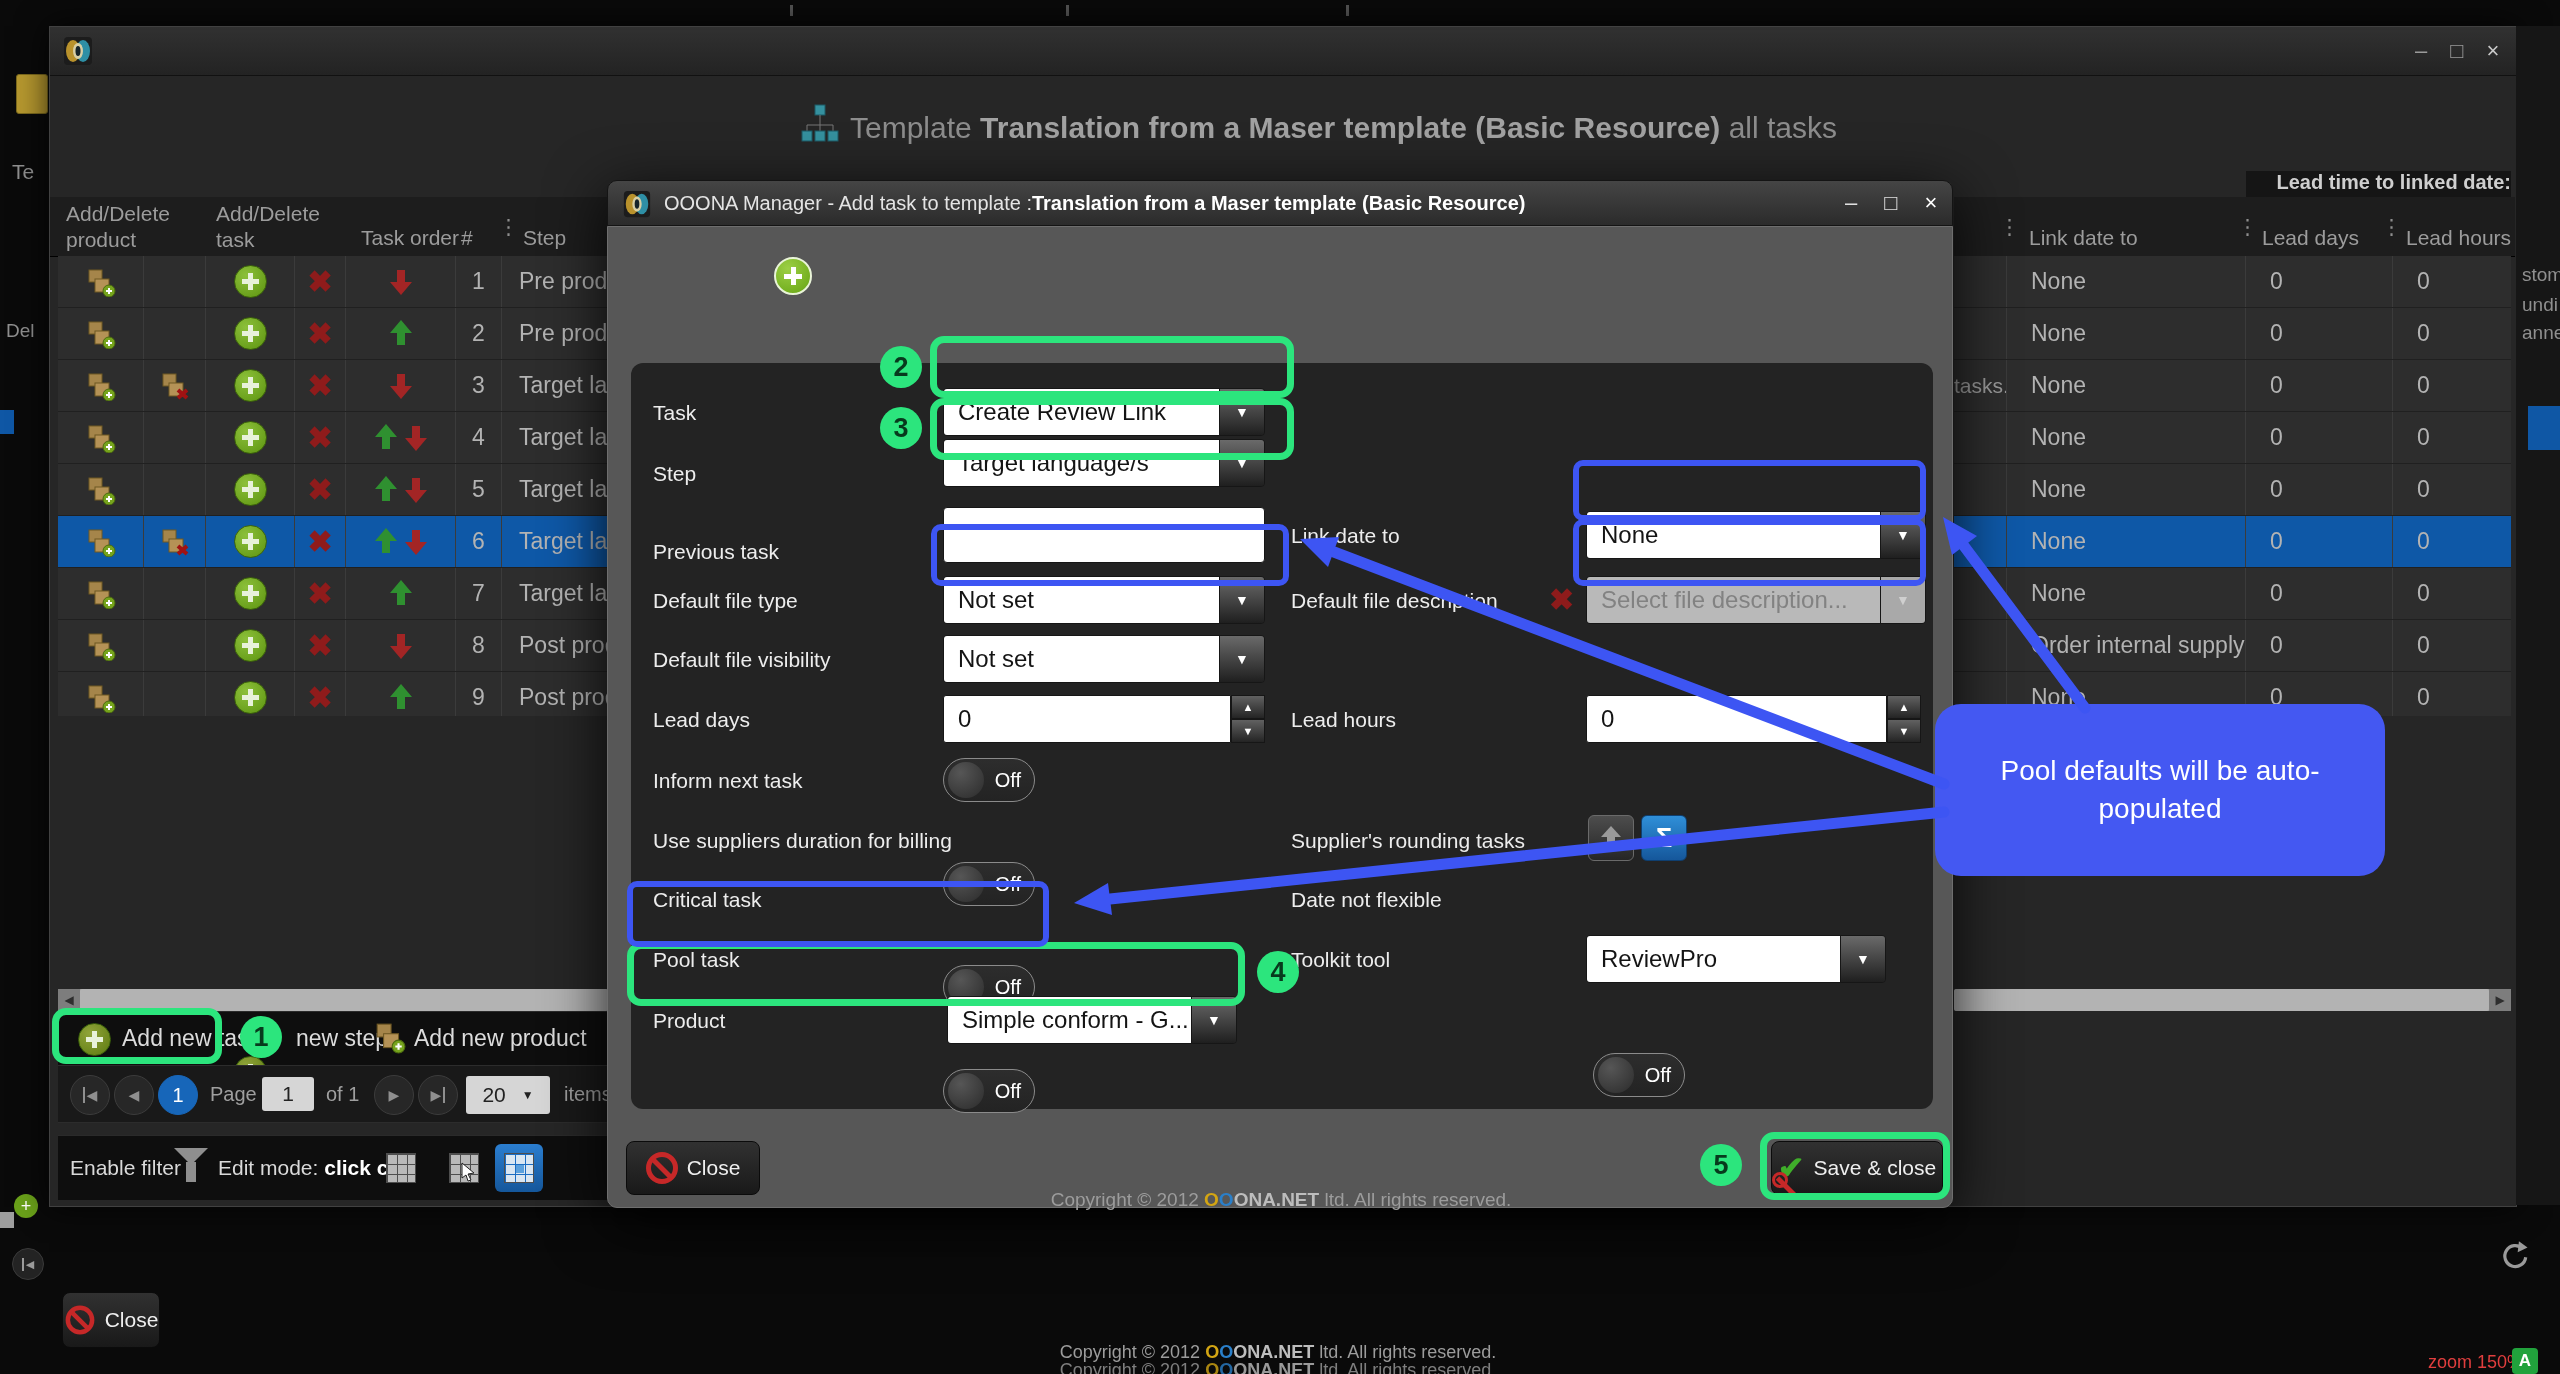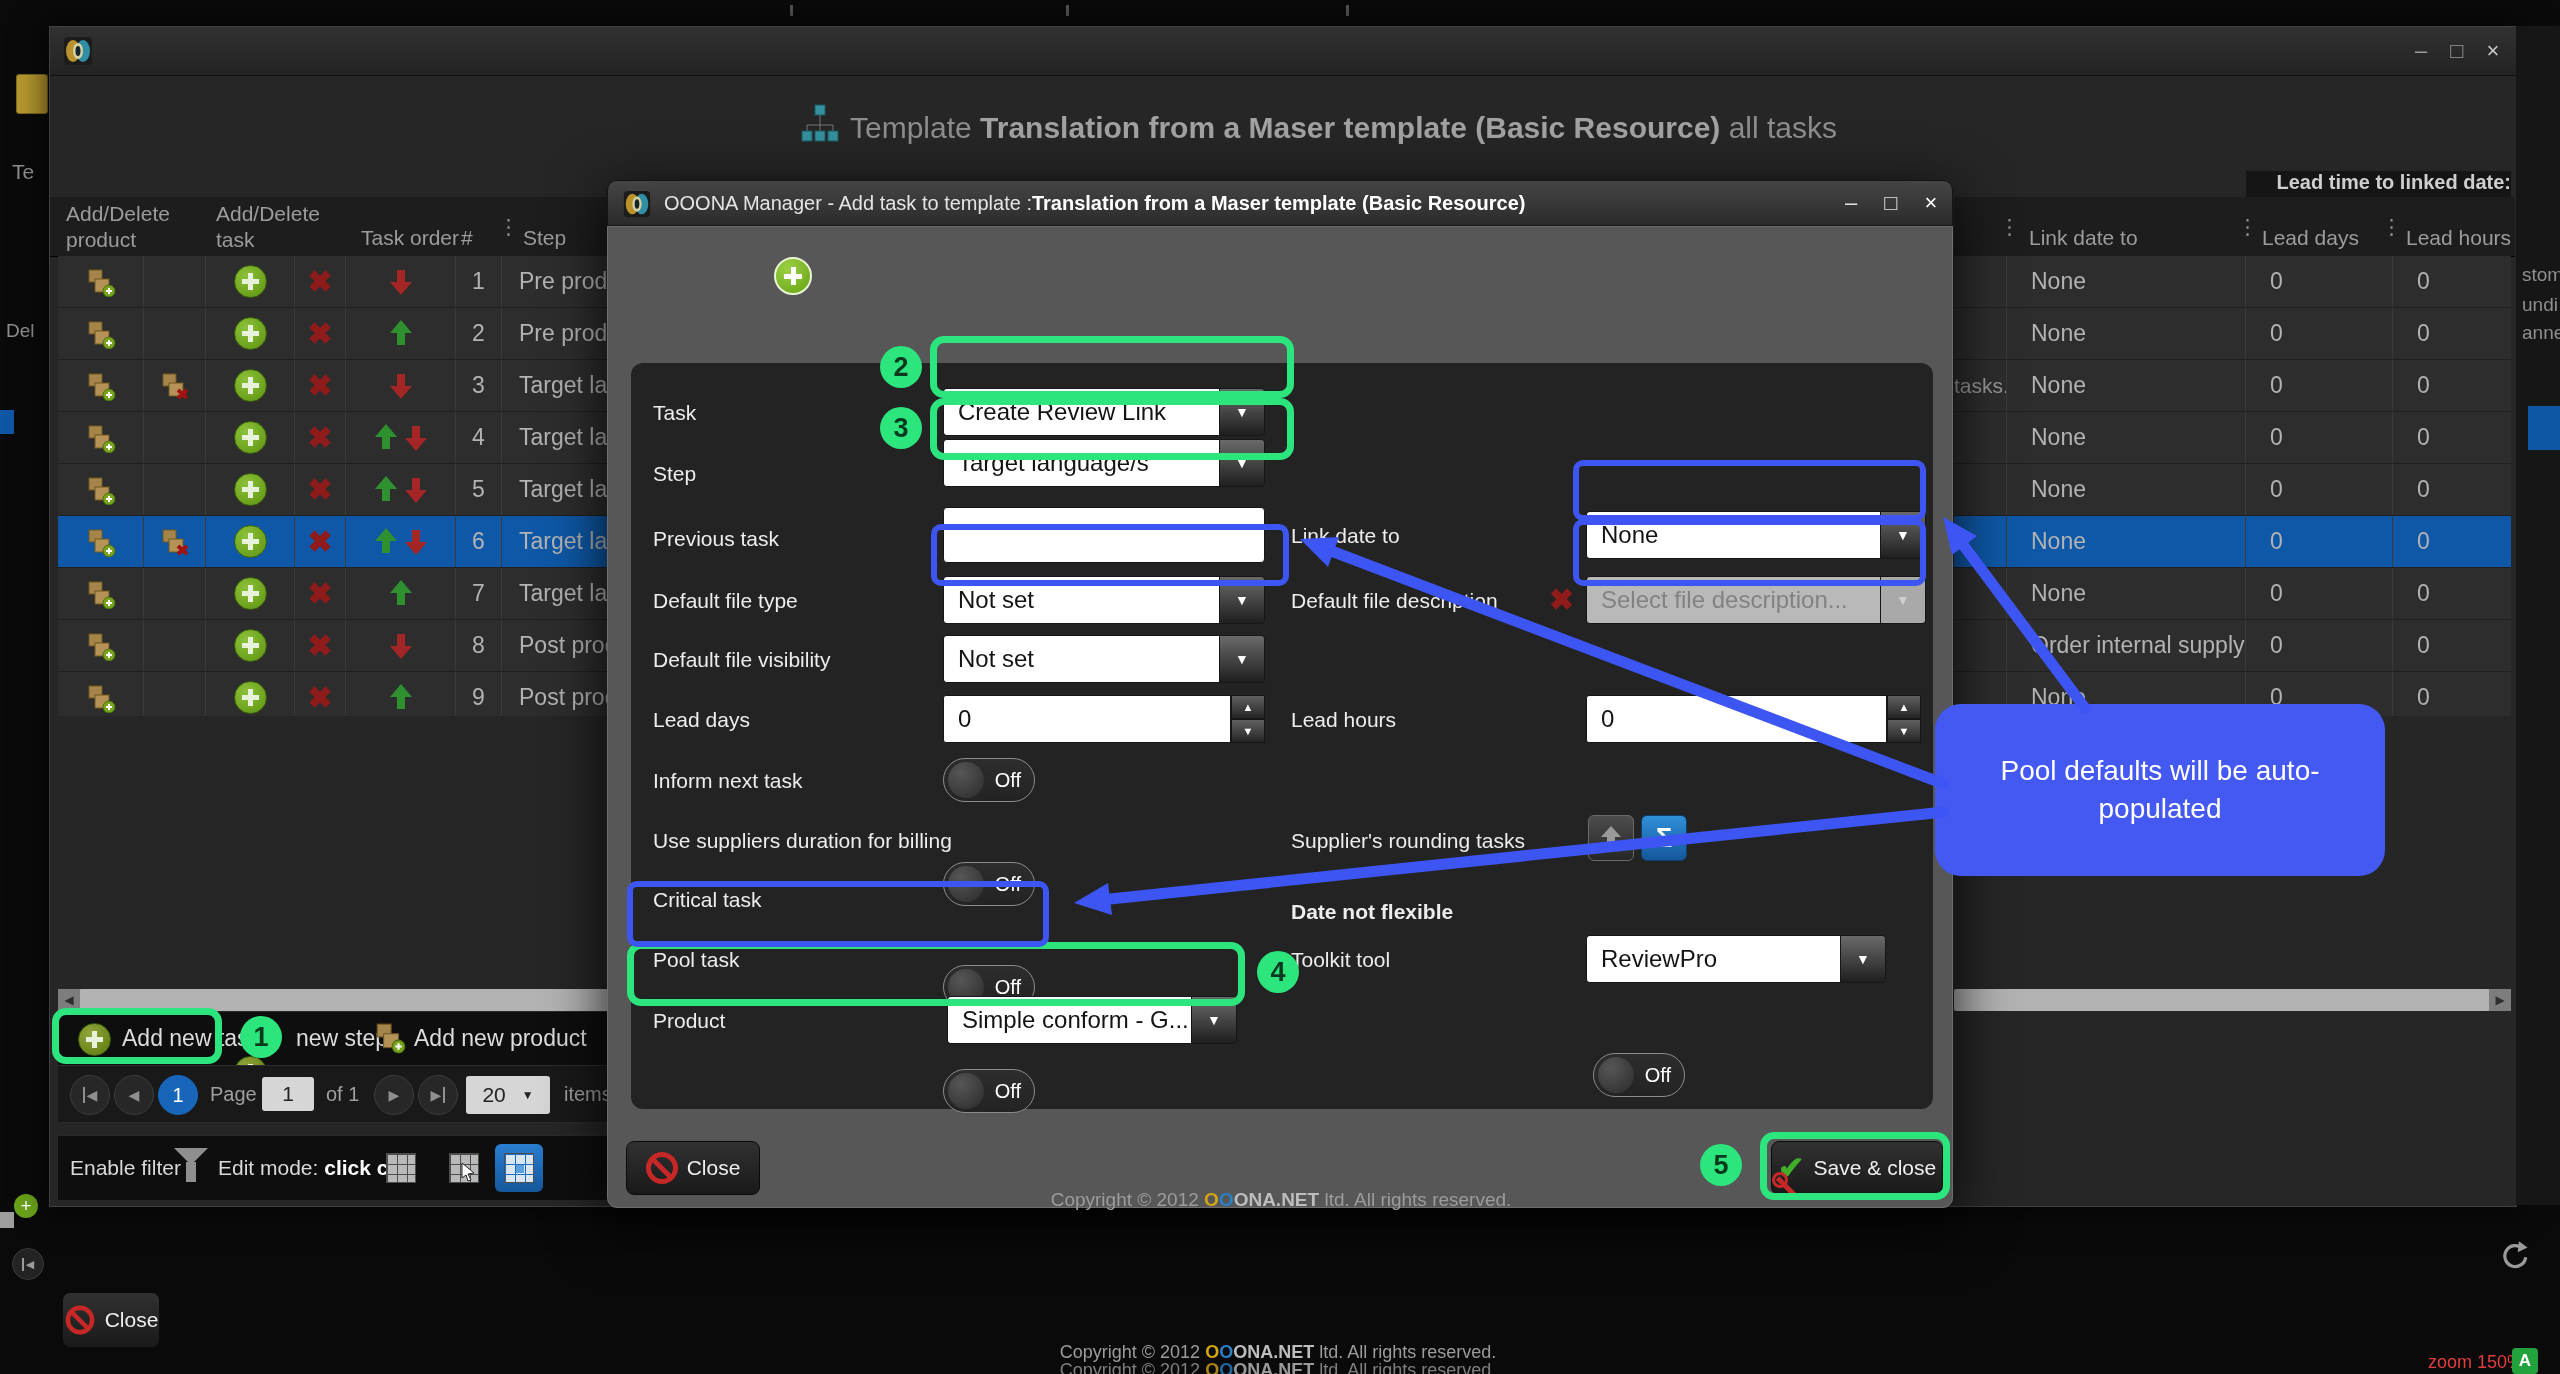--- a/index.html
+++ b/index.html
@@ -682,21 +682,21 @@
     </div>
 
     <div id="dlg-body" class="abs">
 
       <div class="abs head-plus" style="left:166px;top:30px;"></div>
 
       <div id="panel" class="abs">
 
         <div class="abs flabel" style="left:22px;top:38px;">Task</div>
         <div class="abs flabel" style="left:22px;top:99px;">Step</div>
-        <div class="abs flabel" style="left:22px;top:164px;">Previous task</div>
+        <div class="abs flabel" style="left:22px;top:177px;">Previous task</div>
         <div class="abs flabel" style="left:22px;top:226px;">Default file type</div>
         <div class="abs flabel" style="left:22px;top:285px;">Default file visibility</div>
         <div class="abs flabel" style="left:22px;top:345px;">Lead days</div>
         <div class="abs flabel" style="left:22px;top:406px;">Inform next task</div>
         <div class="abs flabel" style="left:22px;top:466px;">Use suppliers duration for billing</div>
         <div class="abs flabel" style="left:22px;top:525px;">Critical task</div>
         <div class="abs flabel" style="left:22px;top:585px;">Pool task</div>
         <div class="abs flabel" style="left:22px;top:646px;">Product</div>
 
         <div class="abs dd" style="left:312px;top:25px;width:322px;">
@@ -741,21 +741,21 @@
         </div>
         <div class="abs dd" style="left:316px;top:633px;width:290px;">
           <div class="t">Simple conform - G...</div>
             <div class="b"></div>
         </div>
 
         <div class="abs flabel" style="left:660px;top:161px;">Link date to</div>
         <div class="abs flabel" style="left:660px;top:226px;">Default file description</div>
         <div class="abs flabel" style="left:660px;top:345px;">Lead hours</div>
         <div class="abs flabel" style="left:660px;top:466px;">Supplier's rounding tasks</div>
-        <div class="abs flabel" style="left:660px;top:537px;font-weight:bold;">Date not flexible</div>
+        <div class="abs flabel" style="left:660px;top:525px;">Date not flexible</div>
         <div class="abs flabel" style="left:660px;top:585px;">Toolkit tool</div>
 
         <div class="abs dd" style="left:955px;top:148px;width:340px;">
           <div class="t">None</div>
             <div class="b"></div>
         </div>
         <div class="abs xred" style="left:918px;top:222px;">✖</div>
         <div class="abs dd dis" style="left:955px;top:213px;width:340px;">
           <div class="t">Select file description...</div>
             <div class="b"></div>

